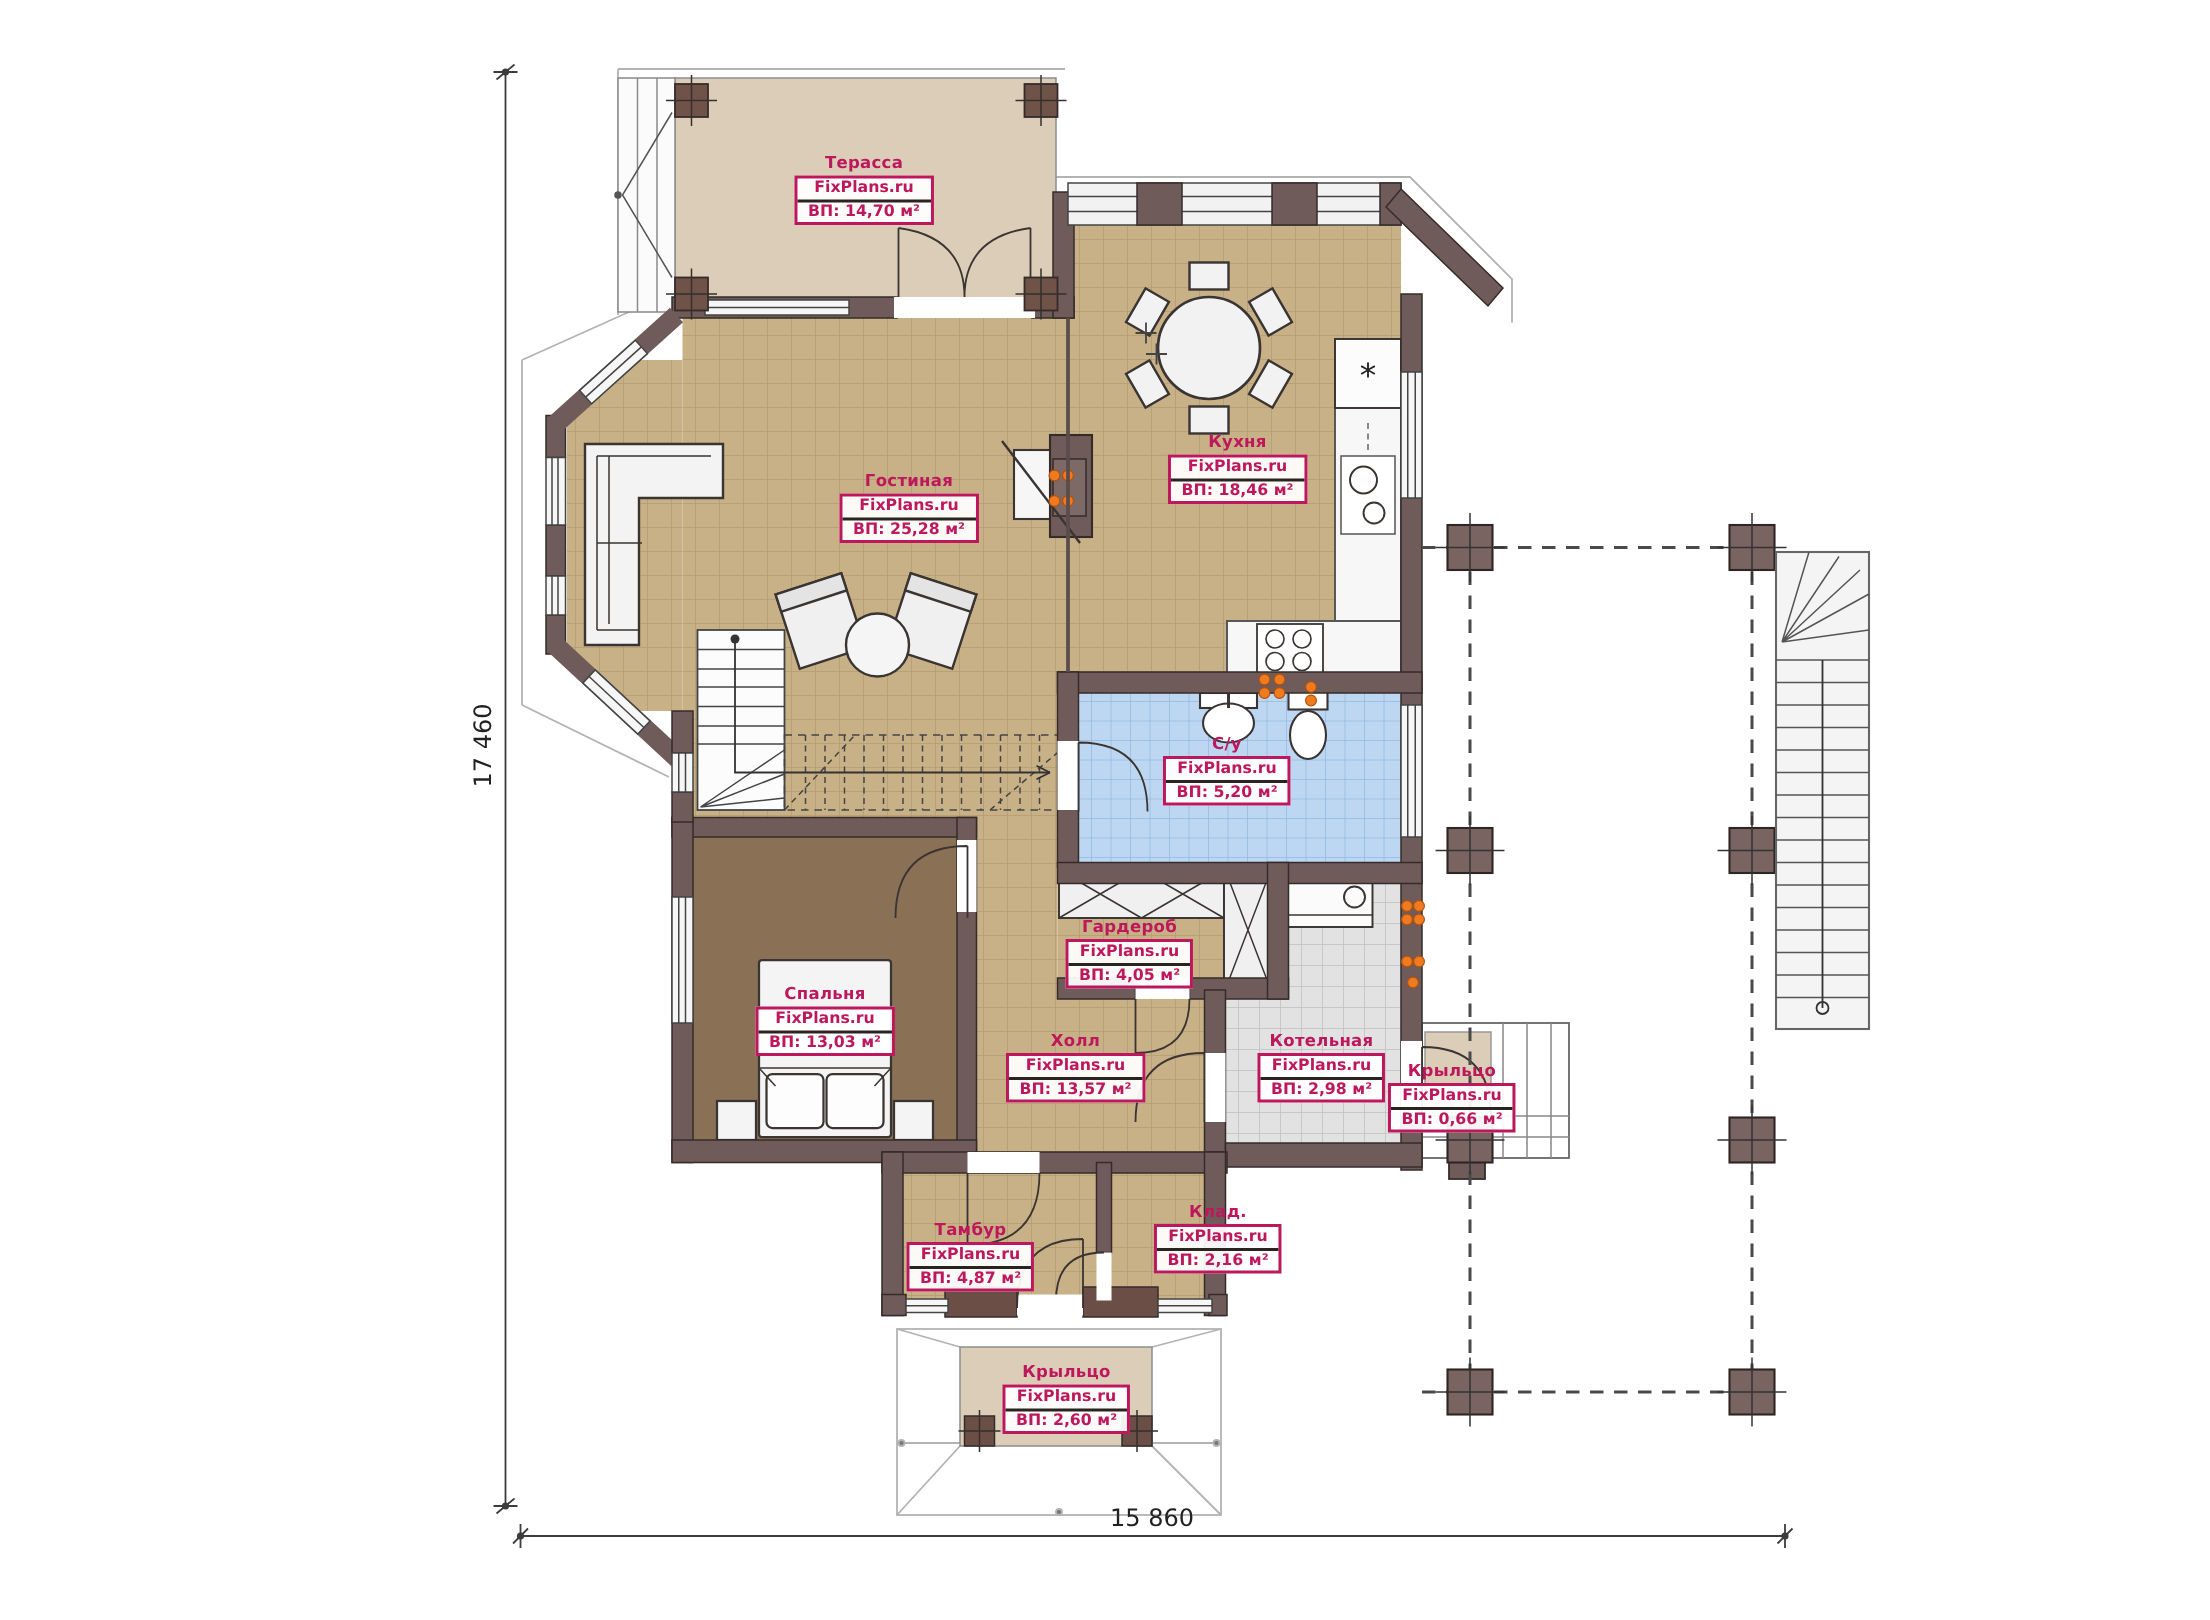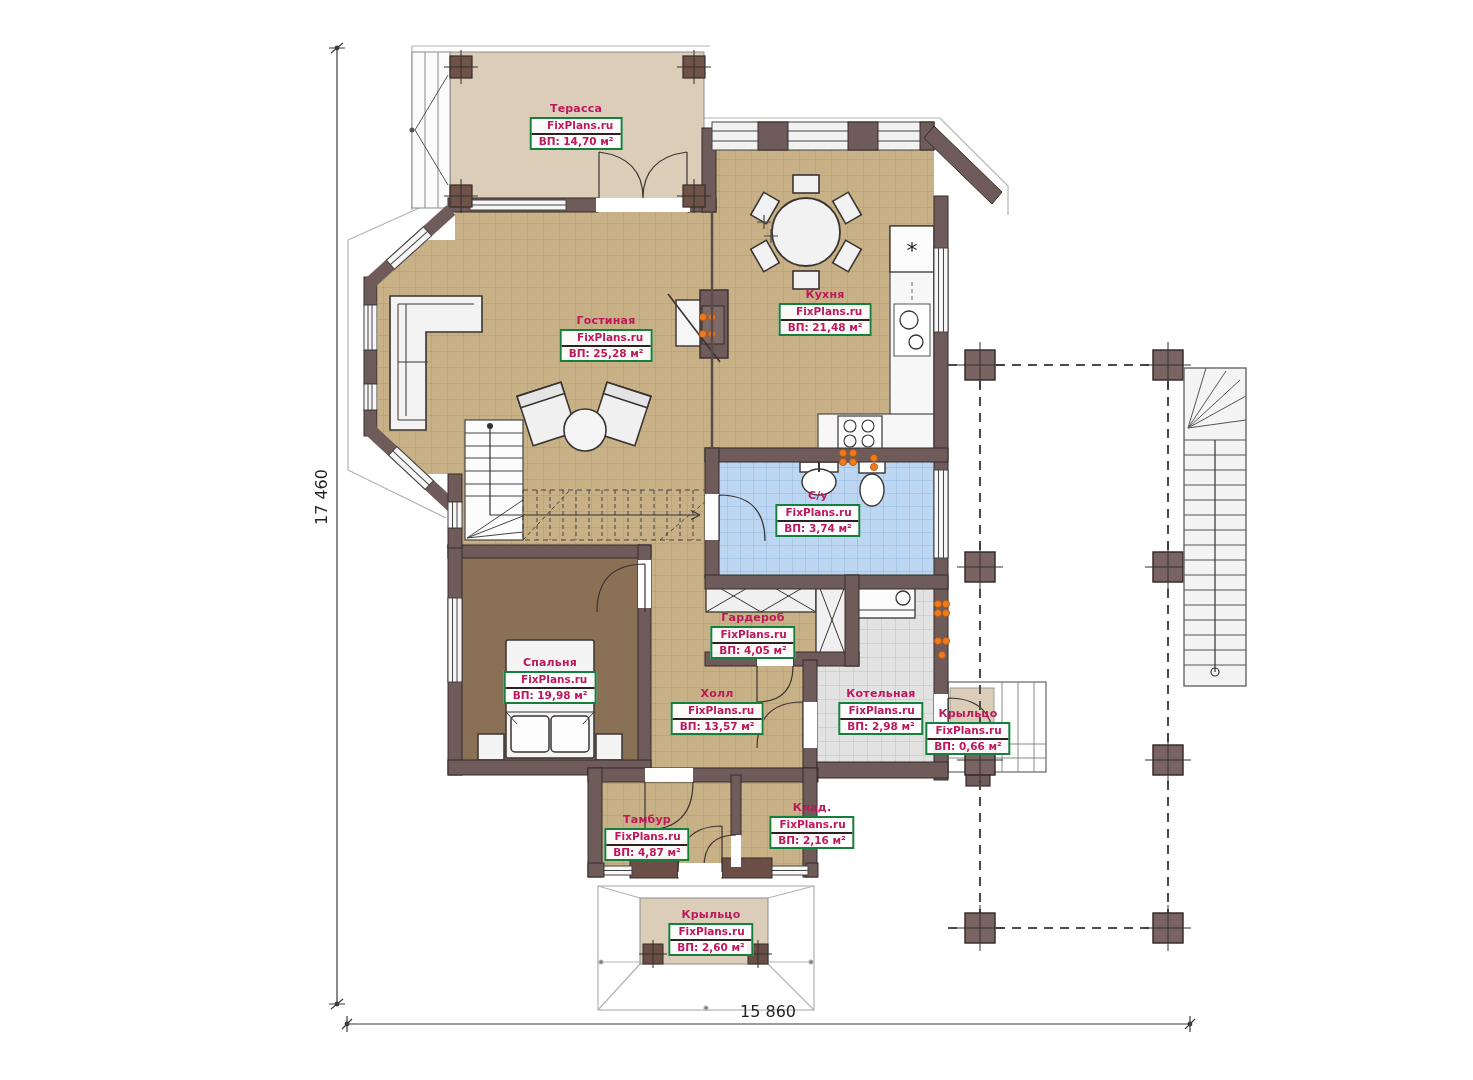--- a/index.html
+++ b/index.html
@@ -6,21 +6,21 @@
   .canvas{
     position:relative;width:1473px;height:1080px;background:#ffffff;overflow:hidden;
     font-family:"DejaVu Sans","Liberation Sans",sans-serif;
   }
   .plan-svg{position:absolute;left:0;top:0;}
   .room-label{
     position:absolute;transform:translateX(-50%);text-align:center;
     color:#be185d;z-index:5;line-height:1.1;
   }
   .rl-name{font-size:11px;font-weight:bold;margin-bottom:2px;letter-spacing:.2px;white-space:nowrap;}
-  .rl-box{display:inline-block;border:2px solid #15803d;background:rgba(255,255,255,.93);text-align:right;}
+  .rl-box{display:inline-block;border:2px solid #be185d;background:rgba(255,255,255,.93);}
   .rl-brand{font-size:10.5px;font-weight:600;padding:1px 7px;border-bottom:2px solid #2b2320;white-space:nowrap;}
   .rl-area{font-size:10.5px;font-weight:600;padding:1px 7px;white-space:nowrap;}
 </style>
 </head>
 <body>
 
 <div class="canvas">
 
 <svg class="plan-svg" width="1473" height="1080" viewBox="0 0 1473 1080">
   <defs>
@@ -412,42 +412,42 @@
     <div class="rl-name">Гостиная</div>
     <div class="rl-box">
       <div class="rl-brand">FixPlans.ru</div>
       <div class="rl-area">ВП: 25,28 м²</div>
     </div>
   </div>
   <div class="room-label" style="left:825px;top:289px">
     <div class="rl-name">Кухня</div>
     <div class="rl-box">
       <div class="rl-brand">FixPlans.ru</div>
-      <div class="rl-area">ВП: 21,48 м²</div>
+      <div class="rl-area">ВП: 18,46 м²</div>
     </div>
   </div>
   <div class="room-label" style="left:818px;top:490px">
     <div class="rl-name">С/у</div>
     <div class="rl-box">
       <div class="rl-brand">FixPlans.ru</div>
-      <div class="rl-area">ВП: 3,74 м²</div>
+      <div class="rl-area">ВП: 5,20 м²</div>
     </div>
   </div>
   <div class="room-label" style="left:753px;top:612px">
     <div class="rl-name">Гардероб</div>
     <div class="rl-box">
       <div class="rl-brand">FixPlans.ru</div>
       <div class="rl-area">ВП: 4,05 м²</div>
     </div>
   </div>
   <div class="room-label" style="left:550px;top:657px">
     <div class="rl-name">Спальня</div>
     <div class="rl-box">
       <div class="rl-brand">FixPlans.ru</div>
-      <div class="rl-area">ВП: 19,98 м²</div>
+      <div class="rl-area">ВП: 13,03 м²</div>
     </div>
   </div>
   <div class="room-label" style="left:717px;top:688px">
     <div class="rl-name">Холл</div>
     <div class="rl-box">
       <div class="rl-brand">FixPlans.ru</div>
       <div class="rl-area">ВП: 13,57 м²</div>
     </div>
   </div>
   <div class="room-label" style="left:881px;top:688px">

